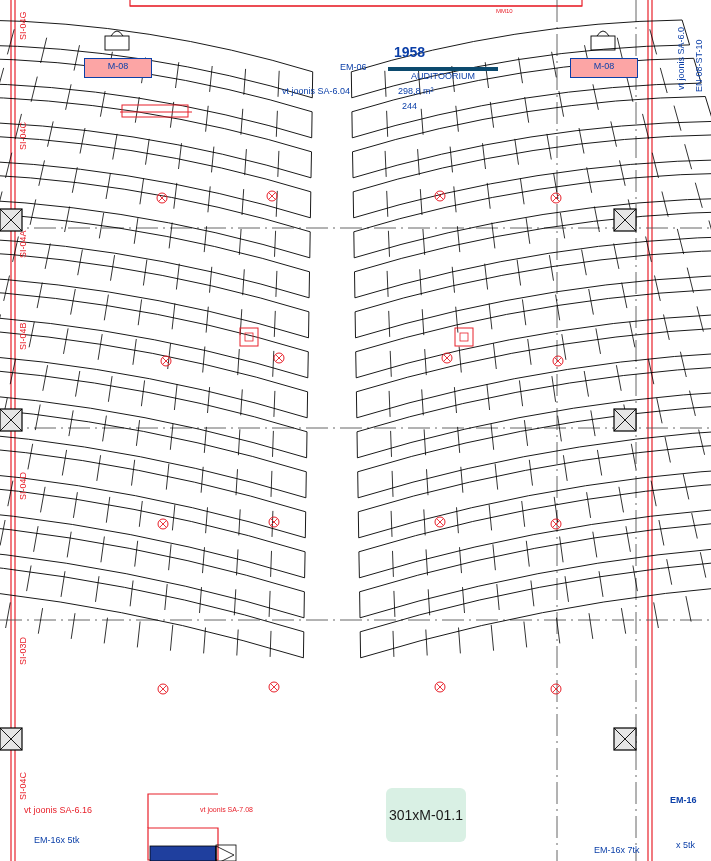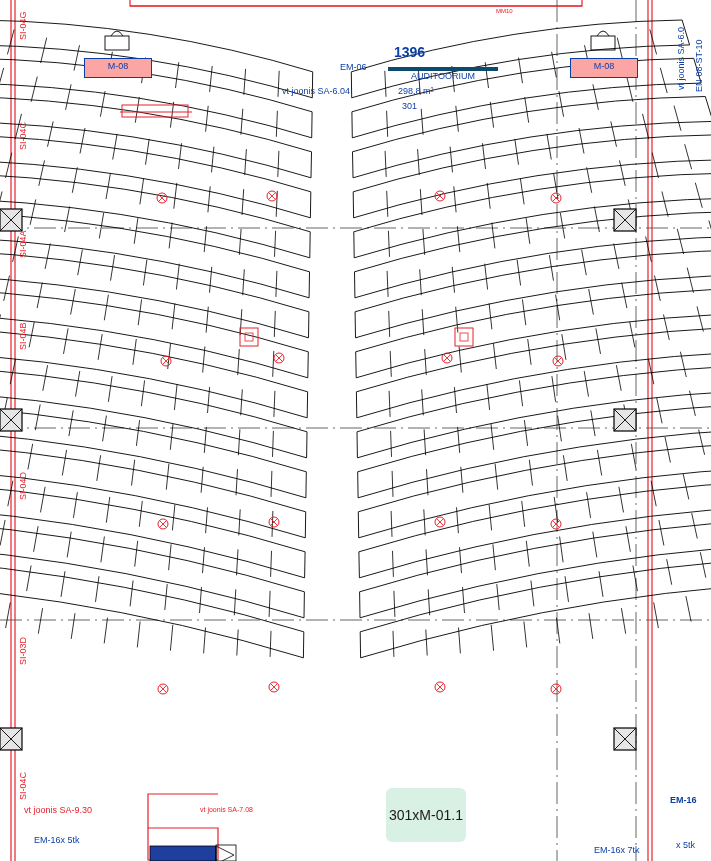--- a/index.html
+++ b/index.html
@@ -564,34 +564,34 @@
   <g>
         <rect x="105" y="36" width="24" height="14" fill="none" stroke="#000" stroke-width="0.9"></rect>
         <path d="M111,36 q6,-10 12,0" fill="none" stroke="#000" stroke-width="0.9"></path>
       </g>
       <g>
         <rect x="591" y="36" width="24" height="14" fill="none" stroke="#000" stroke-width="0.9"></rect>
         <path d="M597,36 q6,-10 12,0" fill="none" stroke="#000" stroke-width="0.9"></path>
       </g>
     </svg>
 
-  <div class="lbl roomnum" style="left:394px;top:44px;">1396</div>
+  <div class="lbl roomnum" style="left:394px;top:44px;">1958</div>
   <div class="lbl roomname" style="left:388px;top:67px;width:110px;text-align:center;">AUDITOORIUM</div>
   <div class="lbl area" style="left:398px;top:86px;">298,8 m²</div>
-  <div class="lbl area" style="left:402px;top:101px;">301</div>
+  <div class="lbl area" style="left:402px;top:101px;">244</div>
 
   <div class="lbl note" style="left:282px;top:86px;">vt joonis SA-6.04</div>
   <div class="lbl note" style="left:340px;top:62px;">EM-06</div>
 
   <div class="lbl tinyred" style="left:496px;top:8px;">MM10</div>
 
   <div class="box" style="left:84px;top:58px;width:66px;height:18px;">M-08</div>
   <div class="box" style="left:570px;top:58px;width:66px;height:18px;">M-08</div>
 
-  <div class="lbl note-red" style="left:24px;top:805px;">vt joonis SA-9.30</div>
+  <div class="lbl note-red" style="left:24px;top:805px;">vt joonis SA-6.16</div>
   <div class="lbl tinyred" style="left:200px;top:806px;font-size:7px;">vt joonis SA-7.08</div>
   <div class="lbl note" style="left:34px;top:835px;">EM-16x 5tk</div>
   <div class="lbl note" style="left:594px;top:845px;">EM-16x 7tk</div>
   <div class="lbl note" style="left:670px;top:795px;font-weight:bold;">EM-16</div>
   <div class="lbl note" style="left:676px;top:840px;">x 5tk</div>
 
   <div class="tag-green" style="left:386px;top:788px;">301xM-01.1</div>
 
   <div class="lbl blue vert" style="left:676px;top:90px;font-size:9px;transform:rotate(-90deg);">vt joonis SA-6.0</div>
   <div class="lbl blue vert" style="left:694px;top:92px;font-size:9px;transform:rotate(-90deg);">EN-08-ST-10</div>

